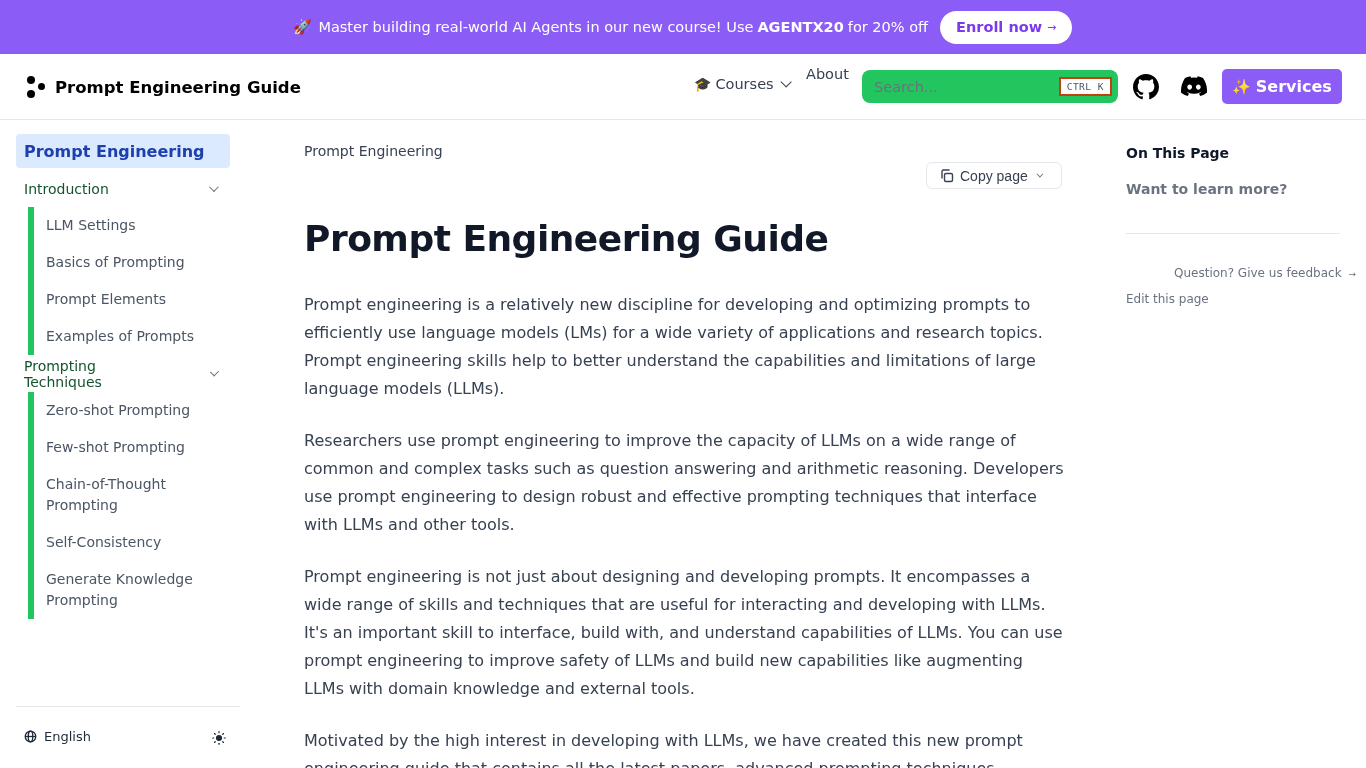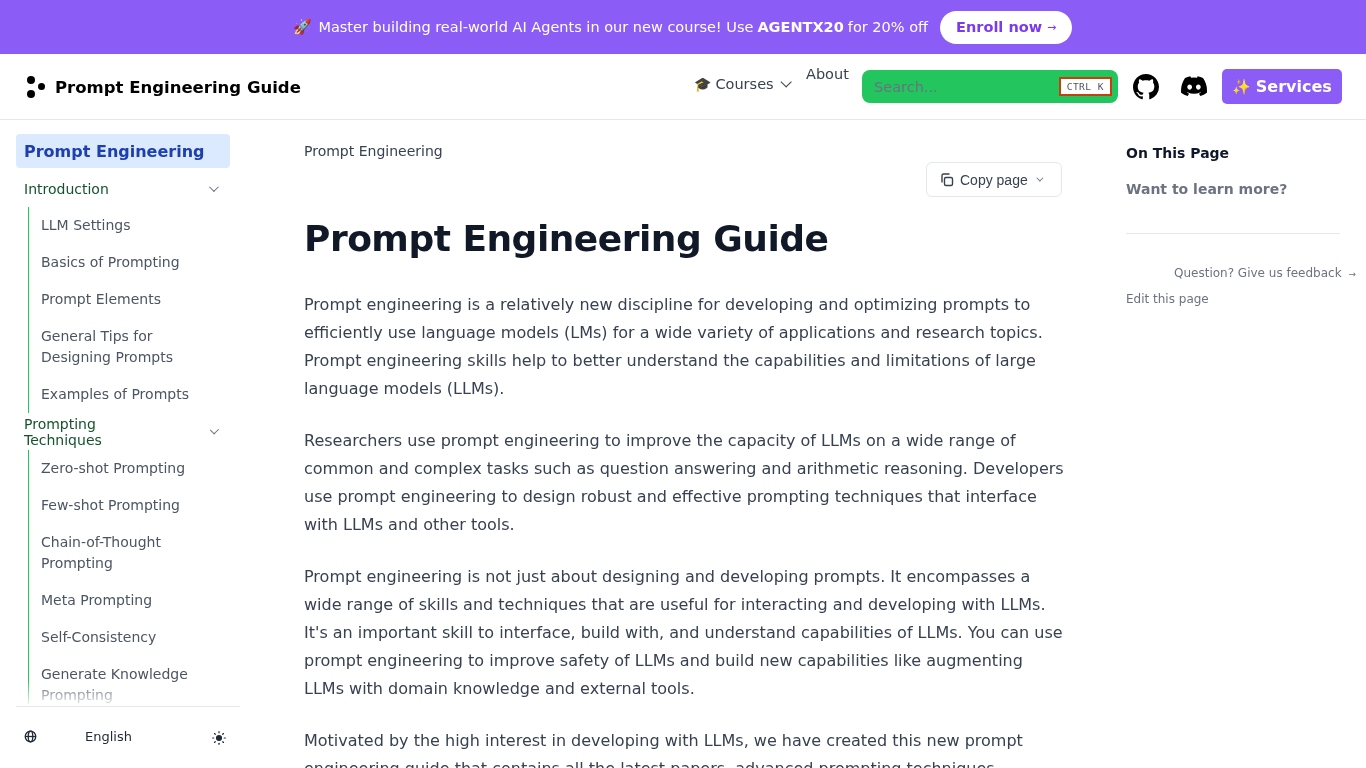--- a/index.html
+++ b/index.html
@@ -37,31 +37,31 @@
   .services { position: absolute; left: 1222px; top: 15px; width: 120px; height: 35px; background: #8b5cf6; color: #fff;
               border-radius: 5px; display: flex; align-items: center; justify-content: center; font-size: 16px; font-weight: bold; }
   .services .spark { margin-right: 5px; font-size: 15px; }
 
   
   .sidebar { position: absolute; left: 0; top: 120px; width: 240px; height: 648px; }
   .side-scroll { position: absolute; left: 16px; top: 14px; width: 214px; height: 570px; overflow: hidden; }
   .side-active { background: #dbeafe; color: #1e40af; font-weight: bold; border-radius: 4px; height: 34px; display: flex; align-items: center; padding: 0 8px; }
   .side-section { display: flex; justify-content: space-between; align-items: center; height: 37px; padding: 0 8px; margin-top: 0px; font-size: 14px; color: #14532d; gap: 48px; }
   .side-section .chev { width: 7px; height: 7px; border-right: 1.5px solid #6b7280; border-bottom: 1.5px solid #6b7280; transform: rotate(45deg) translateY(-2px); margin-right: 6px; }
-  .side-group { margin-left: 12px; border-left: 1px solid #22c55e; padding-left: 12px; }
+  .side-group { margin-left: 12px; border-left: 6px solid #22c55e; padding-left: 12px; }
   .side-sub { font-size: 14px; color: #4b5563; padding: 8px 0; line-height: 21px; }
   .side-fade { position: absolute; left: 16px; top: 560px; width: 214px; height: 24px; background: linear-gradient(to bottom, rgba(255,255,255,0), rgba(255,255,255,0.85)); }
   .side-footer { position: absolute; left: 16px; top: 586px; width: 224px; height: 62px; border-top: 1px solid #e5e7eb; display: flex; align-items: center; justify-content: space-between; padding: 0 8px; }
-  .lang { display: flex; align-items: center; font-size: 13px; color: #1f2937; margin-top: -2px; gap: 41px; }
+  .lang { display: flex; align-items: center; font-size: 13px; color: #1f2937; margin-top: -2px; }
   .lang svg { margin-right: 7px; }
 
   
   .main { position: absolute; left: 304px; top: 120px; width: 760px; }
   .breadcrumb { position: absolute; left: 0; top: 23px; font-size: 14px; color: #374151; }
-  .copy-btn { position: absolute; left: 622px; top: 42px; width: 136px; height: 35px; border: 1px solid #e5e7eb; border-radius: 6px;
+  .copy-btn { position: absolute; left: 622px; top: 42px; width: 136px; height: 27px; border: 1px solid #e5e7eb; border-radius: 6px;
               display: flex; align-items: center; padding: 0 12px; font-size: 14px; color: #374151; background: #fff; }
   .copy-btn svg { margin-right: 5px; }
   .copy-btn .chev { margin-left: 8px; width: 5px; height: 5px; border-right: 1px solid #6b7280; border-bottom: 1px solid #6b7280; transform: rotate(45deg) translateY(-2px); }
   h1 { position: absolute; left: 0; top: 98px; font-size: 36px; font-weight: bold; color: #111827; letter-spacing: -0.5px; white-space: nowrap; }
   .paras { position: absolute; left: 0; top: 171px; width: 760px; }
   .paras p { font-size: 16px; line-height: 28px; color: #374151; margin-bottom: 24px; }
 
   
   .toc { position: absolute; left: 1126px; top: 120px; width: 214px; }
   .toc-title { position: absolute; left: 0; top: 25px; font-size: 14px; font-weight: bold; color: #0f172a; white-space: nowrap; }
@@ -128,33 +128,31 @@
     <a class="side-active">Prompt Engineering</a>
 
     <div class="side-section" style="margin-top:2px;">
       <span>Introduction</span>
       <span class="chev"></span>
     </div>
     <div class="side-group">
       <div class="side-sub">LLM Settings</div>
       <div class="side-sub">Basics of Prompting</div>
       <div class="side-sub">Prompt Elements</div>
-      <div class="side-sub" style="width:150px;">General Tips for Designing Prompts</div>
       <div class="side-sub">Examples of Prompts</div>
     </div>
 
     <div class="side-section">
       <span>Prompting Techniques</span>
       <span class="chev"></span>
     </div>
     <div class="side-group">
       <div class="side-sub">Zero-shot Prompting</div>
       <div class="side-sub">Few-shot Prompting</div>
       <div class="side-sub" style="width:130px;">Chain-of-Thought Prompting</div>
-      <div class="side-sub">Meta Prompting</div>
       <div class="side-sub">Self-Consistency</div>
       <div class="side-sub" style="width:150px;">Generate Knowledge Prompting</div>
     </div>
   </div>
   <div class="side-fade"></div>
 
   <div class="side-footer">
     <a class="lang">
       <svg width="13" height="13" viewBox="0 0 16 16" fill="none" stroke="#1f2937" stroke-width="1.6">
           <circle cx="8" cy="8" r="6.5"></circle>

